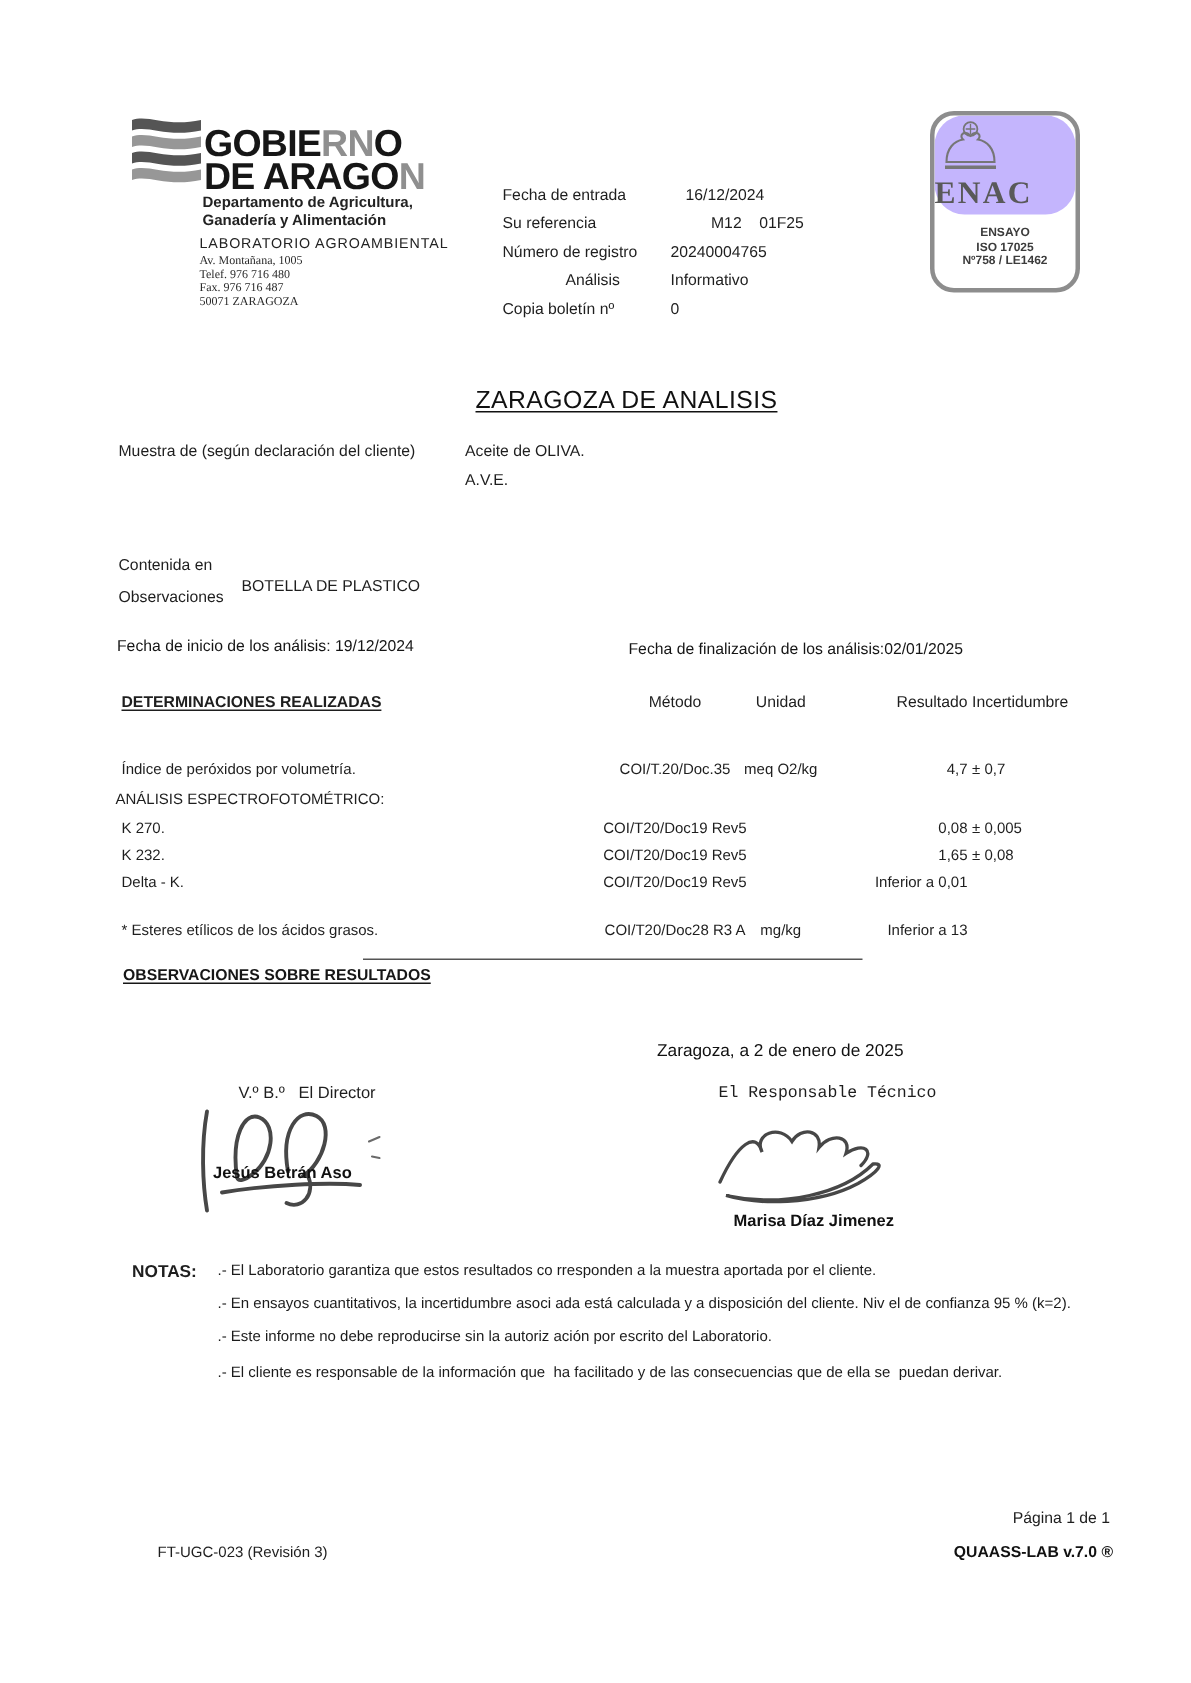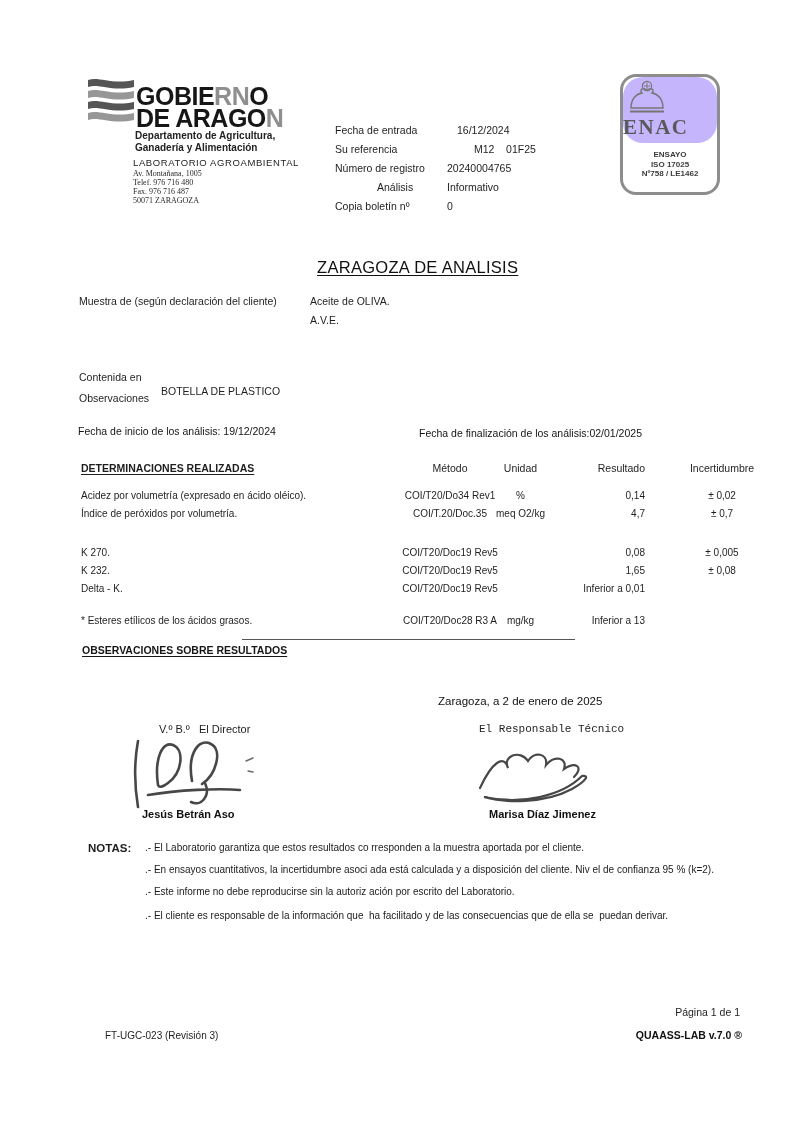--- a/index.html
+++ b/index.html
@@ -35,21 +35,21 @@
   .enac-bottom { text-align:center; font-size:8px; font-weight:700; color:#3c3c3c;
                  line-height:9.5px; padding-top:7px; }
 
   
   .trow { position:absolute; left:0; width:644px; height:14px; font-size:10px; }
   .cell { position:absolute; white-space:nowrap; }
   .cell.name   { left:81px; }
   .cell.method { left:380px; width:140px; text-align:center; }
   .cell.unit   { left:478px; width:85px;  text-align:center; }
   .cell.result { left:558px; width:87px;  text-align:right; }
-  .cell.unc    { left:680px; width:84px;  text-align:center; }
+  .cell.unc    { left:648px; width:84px;  }
 
   .table-endline { position:absolute; left:242px; top:639px; width:333px;
                    border-top:1.5px solid #555; }
 
   .note-item { position:absolute; left:145px; font-size:10px; white-space:pre; color:#1b1b1b; }
 
   .sig { position:absolute; }
 </style>
 </head>
 <body>
@@ -117,33 +117,29 @@
   <div class="t fs105" style="left:419px; top:427px; color:#151515;">Fecha de finalización de los análisis:02/01/2025</div>
 
   <div class="trow" style="top:462px; font-size:10.5px;">
     <span class="cell name b u">DETERMINACIONES REALIZADAS</span>
     <span class="cell method">Método</span>
     <span class="cell unit">Unidad</span>
     <span class="cell result">Resultado</span>
     <span class="cell unc">Incertidumbre</span>
   </div>
 
-  <div class="trow" style="top:490px;">
-    <span class="cell name">Acidez por volumetría (expresado en ácido oléico).</span>
-    <span class="cell method">COI/T20/Do34 Rev1</span>
-    <span class="cell unit">%</span>
-    <span class="cell result">0,14</span>
-    <span class="cell unc">± 0,02</span>
-  </div>
   <div class="trow" style="top:508px;">
     <span class="cell name">Índice de peróxidos por volumetría.</span>
     <span class="cell method">COI/T.20/Doc.35</span>
     <span class="cell unit">meq O2/kg</span>
     <span class="cell result">4,7</span>
     <span class="cell unc">± 0,7</span>
+  </div>
+  <div class="trow" style="top:528px;">
+    <span class="cell" style="left:77px;">ANÁLISIS ESPECTROFOTOMÉTRICO:</span>
   </div>
   <div class="trow" style="top:547px;">
     <span class="cell name">K 270.</span>
     <span class="cell method">COI/T20/Doc19 Rev5</span>
     <span class="cell result">0,08</span>
     <span class="cell unc">± 0,005</span>
   </div>
   <div class="trow" style="top:565px;">
     <span class="cell name">K 232.</span>
     <span class="cell method">COI/T20/Doc19 Rev5</span>
@@ -184,21 +180,21 @@
     </g>
   </svg>
 
   <svg class="sig" style="left:470px; top:748px;" width="135" height="58" viewBox="0 0 135 58">
     <g fill="none" stroke="#474747" stroke-width="2.2" stroke-linecap="round">
       <path d="M10,40 C22,14 34,6 38,20 C32,8 50,1 58,13 C64,3 78,5 76,17 C84,7 98,9 94,21 C106,13 114,19 104,29"></path>
       <path d="M112,28 C92,48 52,57 14,49 C34,55 74,56 102,41 C116,33 120,27 112,28"></path>
     </g>
   </svg>
 
-  <div class="t b fs11" style="left:142px; top:808px; color:#111;">Jesús Betrán Aso</div>
+  <div class="t b fs11" style="left:142px; top:776px; color:#111;">Jesús Betrán Aso</div>
   <div class="t b fs11" style="left:489px; top:808px; color:#111;">Marisa Díaz Jimenez</div>
 
   <div class="t b fs115" style="left:88px; top:842px;">NOTAS:</div>
   <div class="note-item" style="top:842px;">.- El Laboratorio garantiza que estos resultados co rresponden a la muestra aportada por el cliente.</div>
   <div class="note-item" style="top:864px;">.- En ensayos cuantitativos, la incertidumbre asoci ada está calculada y a disposición del cliente. Niv el de confianza 95 % (k=2).</div>
   <div class="note-item" style="top:886px;">.- Este informe no debe reproducirse sin la autoriz ación por escrito del Laboratorio.</div>
   <div class="note-item" style="top:910px;">.- El cliente es responsable de la información que  ha facilitado y de las consecuencias que de ella se  puedan derivar.</div>
 
   <div class="t" style="right:54px; top:1006px; font-size:10.5px;">Página 1 de 1</div>
   <div class="t fs10" style="left:105px; top:1030px;">FT-UGC-023 (Revisión 3)</div>

